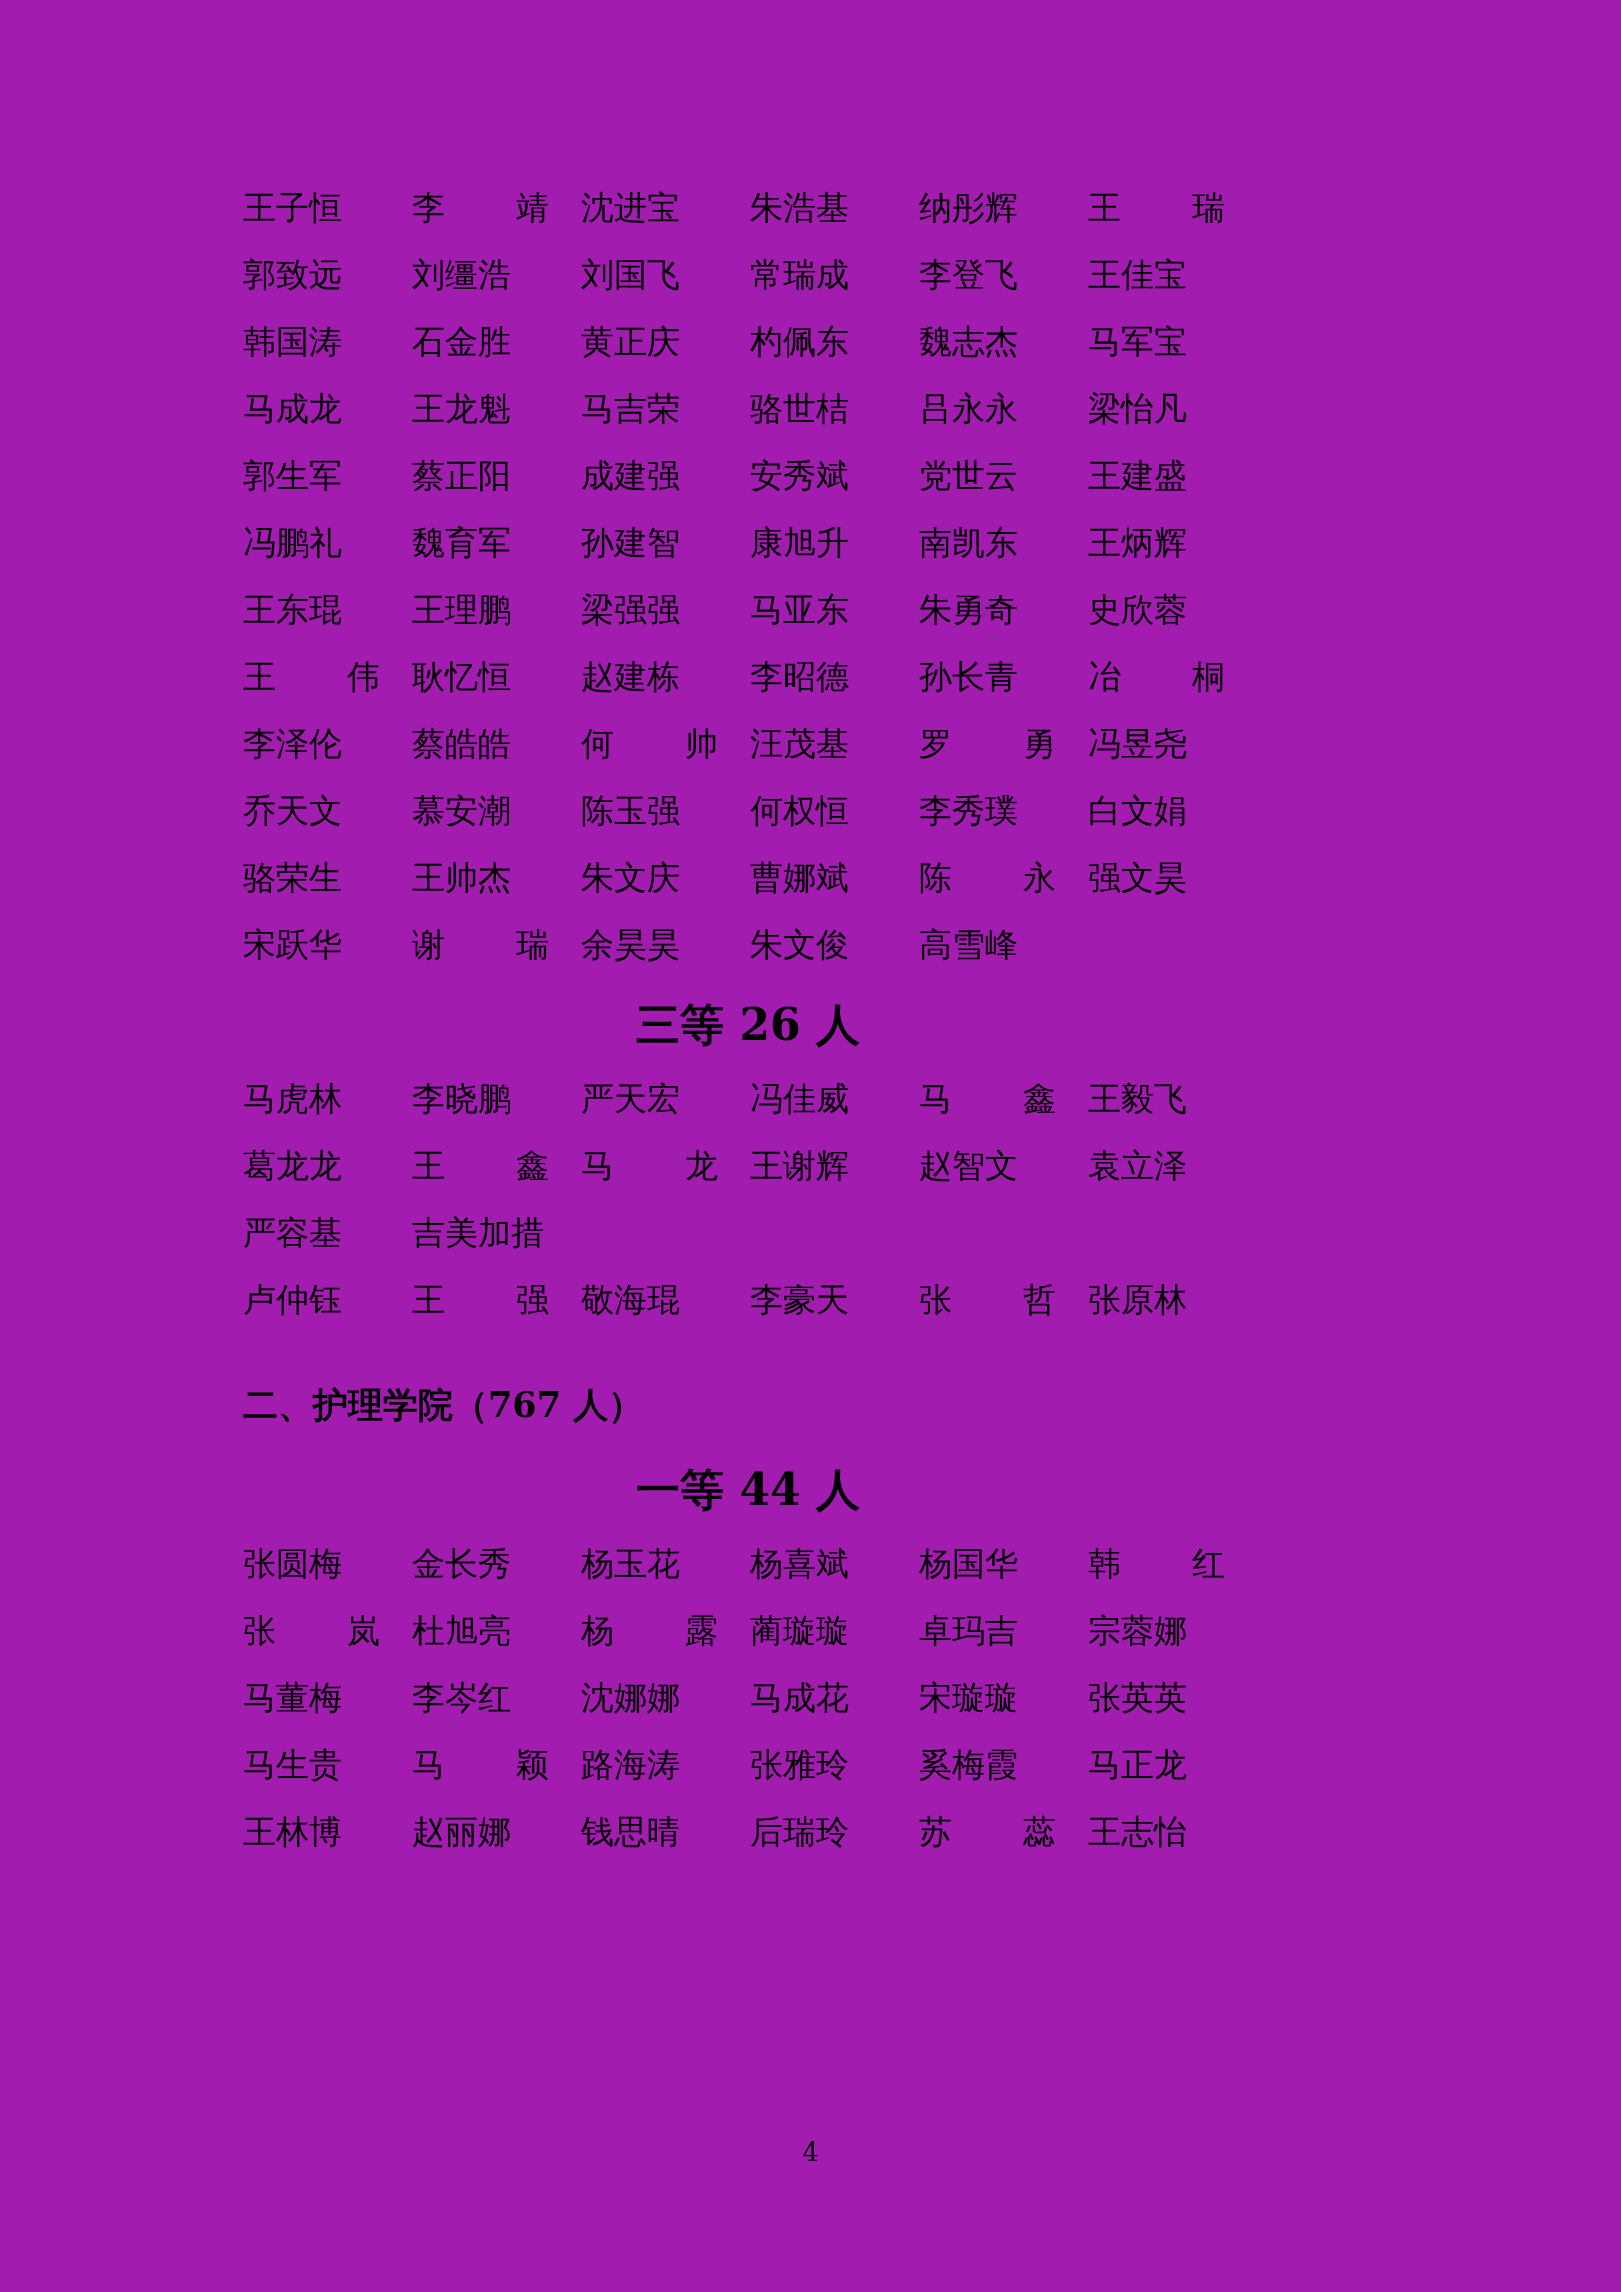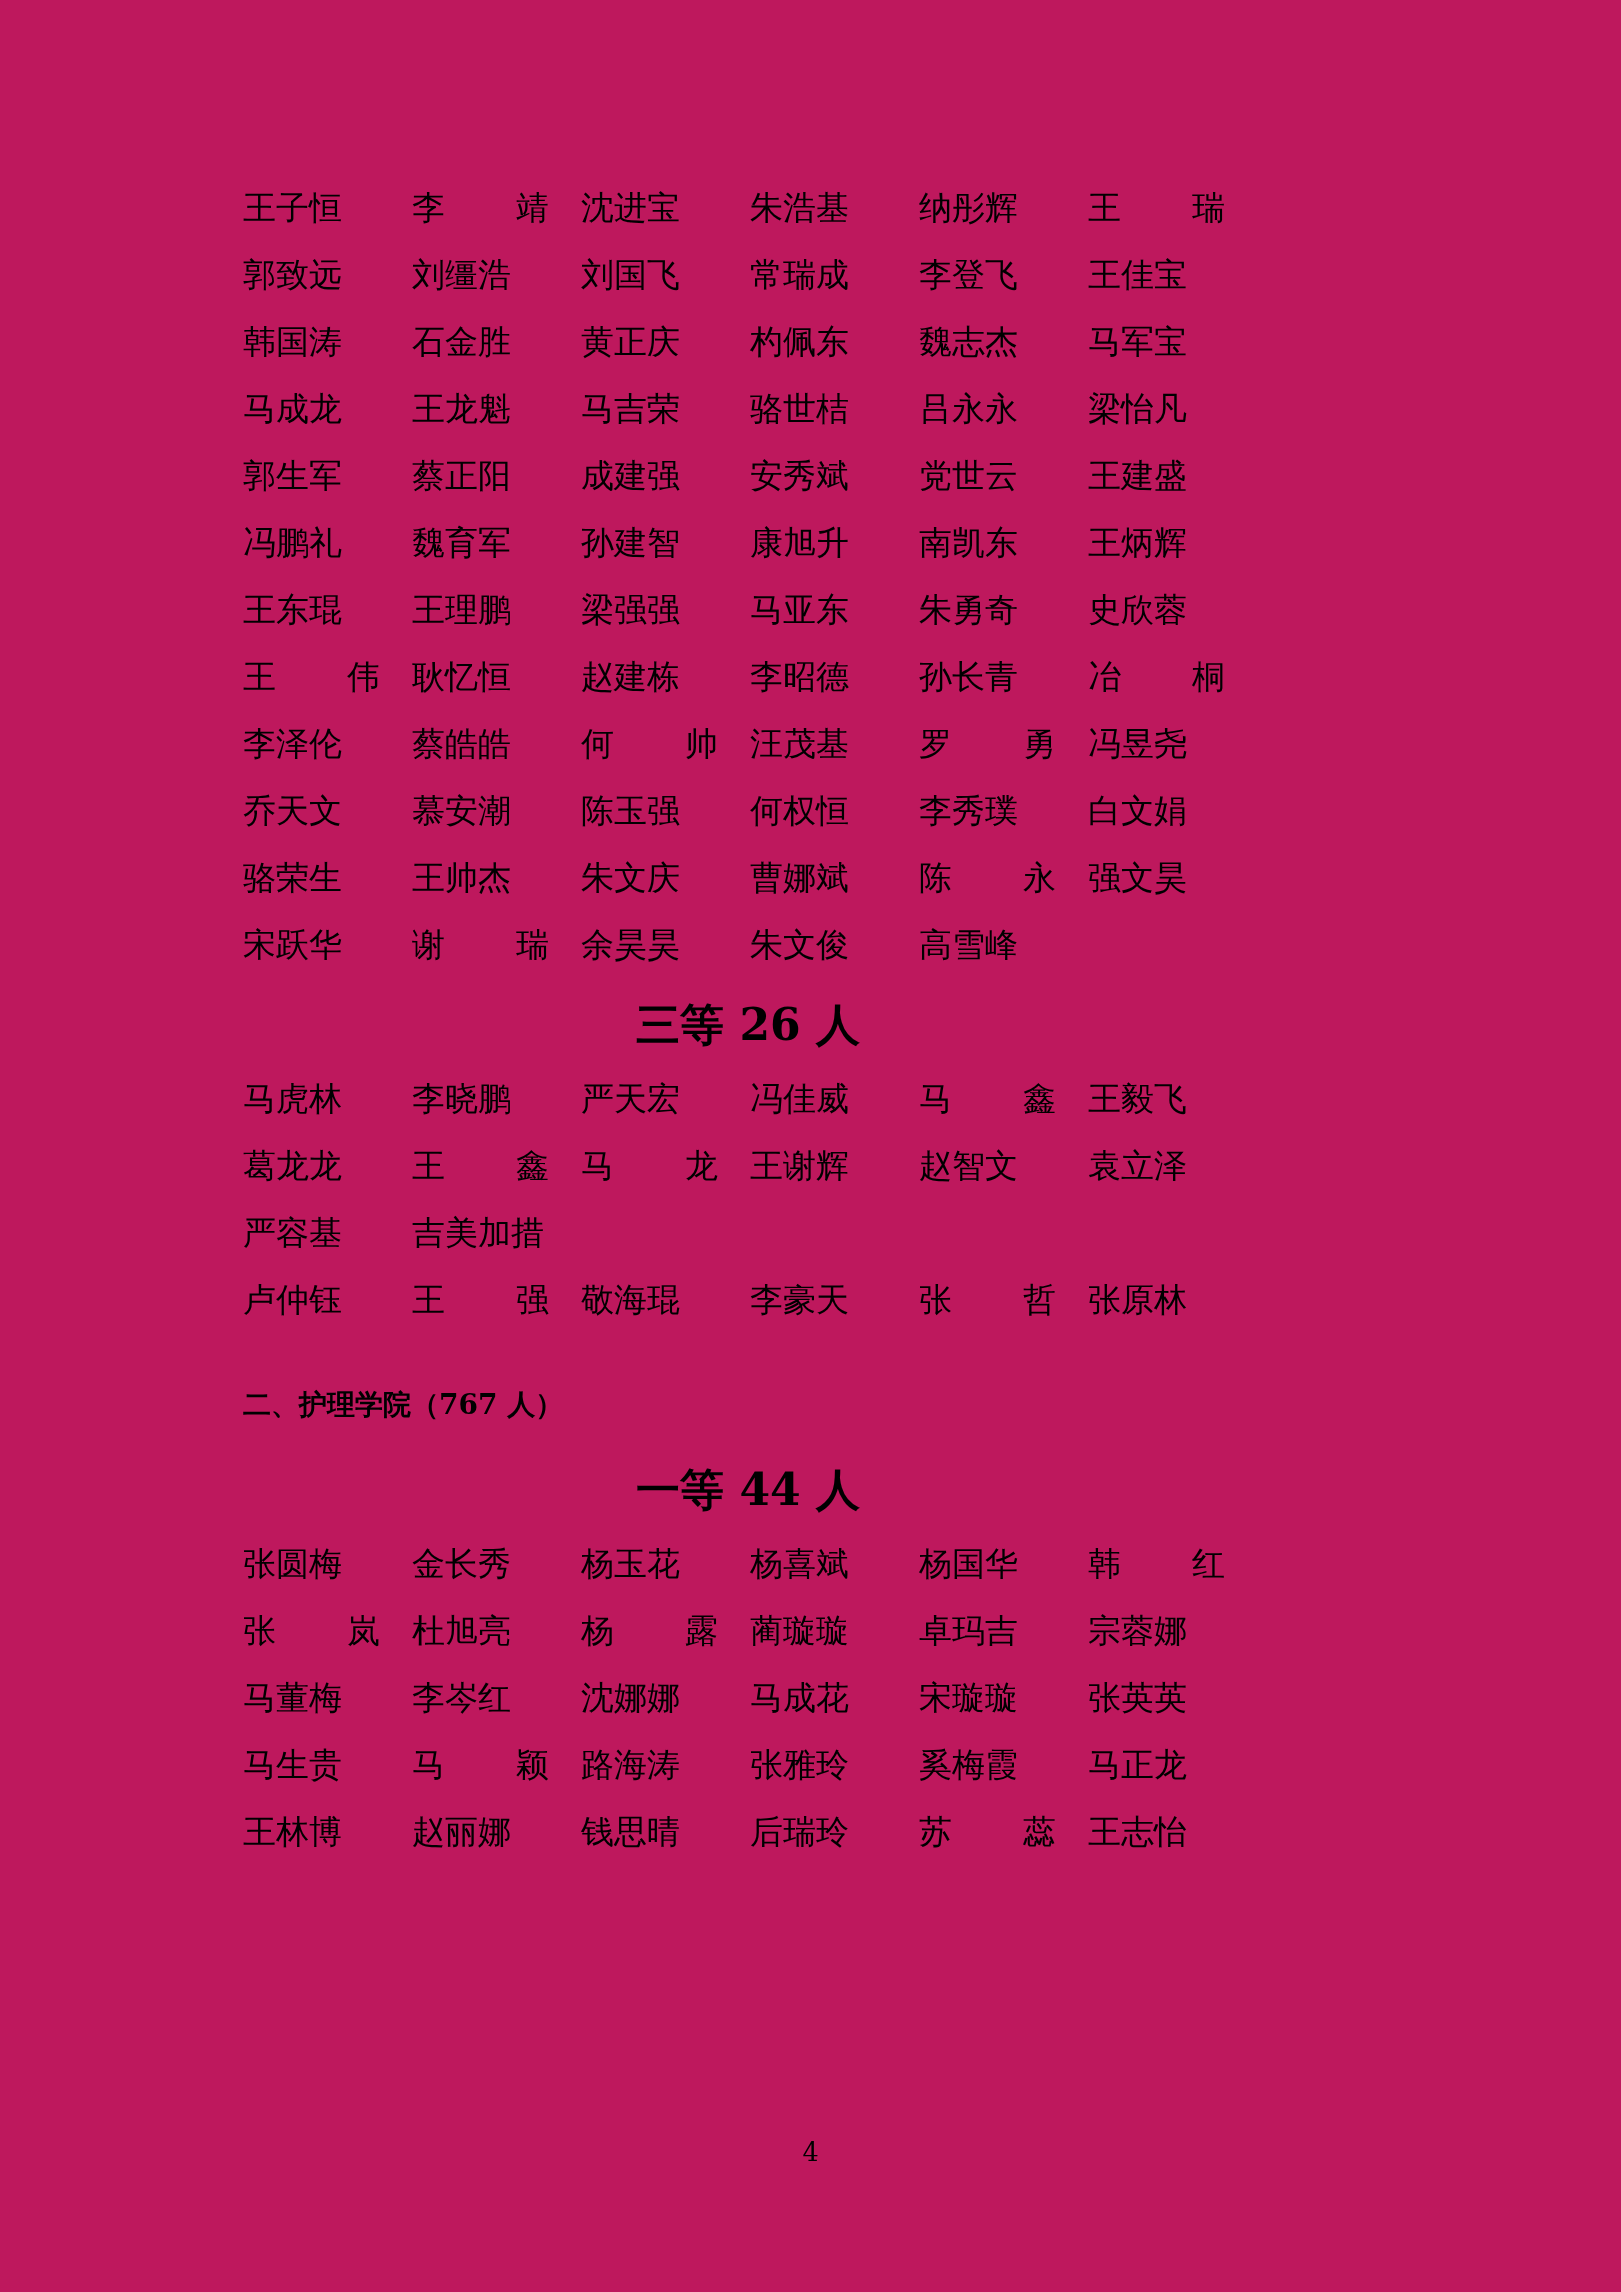--- a/index.html
+++ b/index.html
@@ -8,21 +8,21 @@
     background: #c8c8c8;
   }
   body {
     font-family: "DejaVu Serif", "Liberation Serif", serif;
   }
   .page {
     position: relative;
     width: 1621px;
     height: 2293px;
     margin: 0 auto;
-    background: #be185d;
+    background: #a21caf;
     box-sizing: border-box;
     overflow: hidden;
   }
   .content {
     position: absolute;
     left: 243px;
     top: 174px;
     width: 1010px;
   }
   
@@ -65,21 +65,21 @@
     text-align: center;
     font-size: 44px;
     font-weight: bold;
     line-height: 73px;
     color: #000;
     margin-top: 9.8px;
     margin-bottom: 3.9px;
     font-family: "DejaVu Serif", "Liberation Serif", serif;
   }
   .heading {
-    font-size: 28px;
+    font-size: 35px;
     font-weight: bold;
     line-height: 78px;
     color: #000;
     margin-top: 33px;
     margin-bottom: 5.9px;
     font-family: "DejaVu Serif", "Liberation Serif", serif;
   }
   .page-number {
     position: absolute;
     left: 0;

